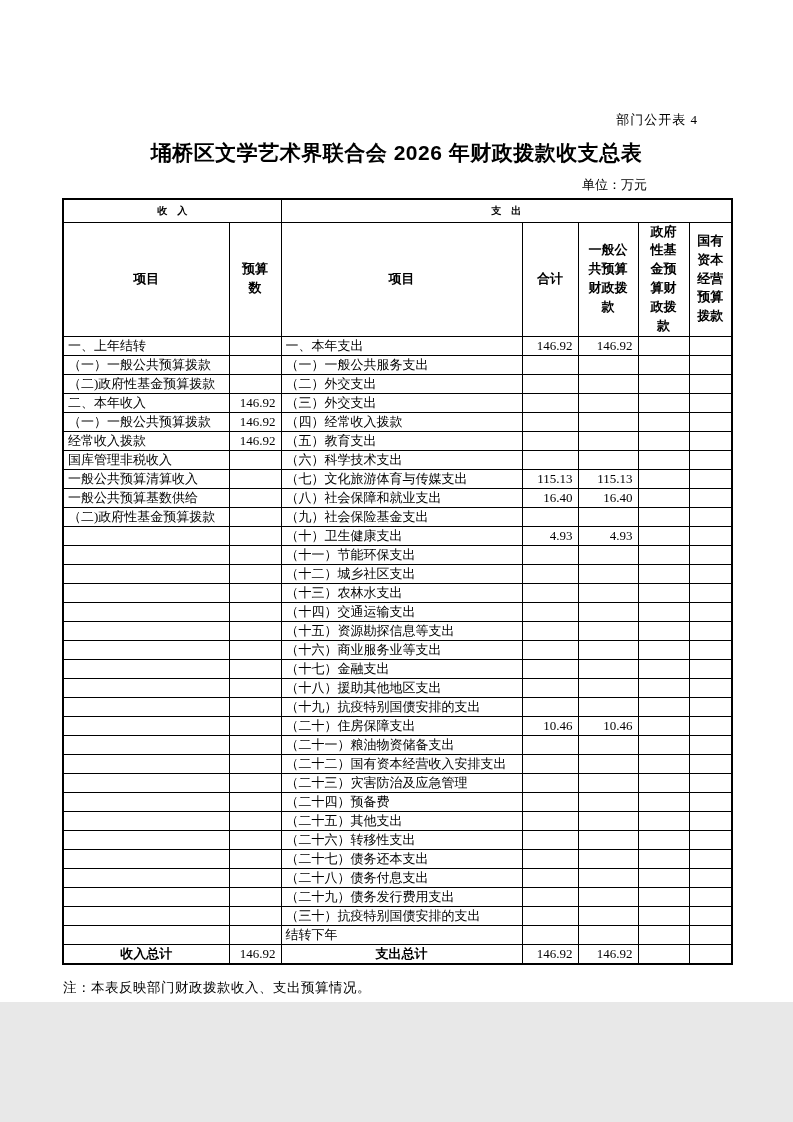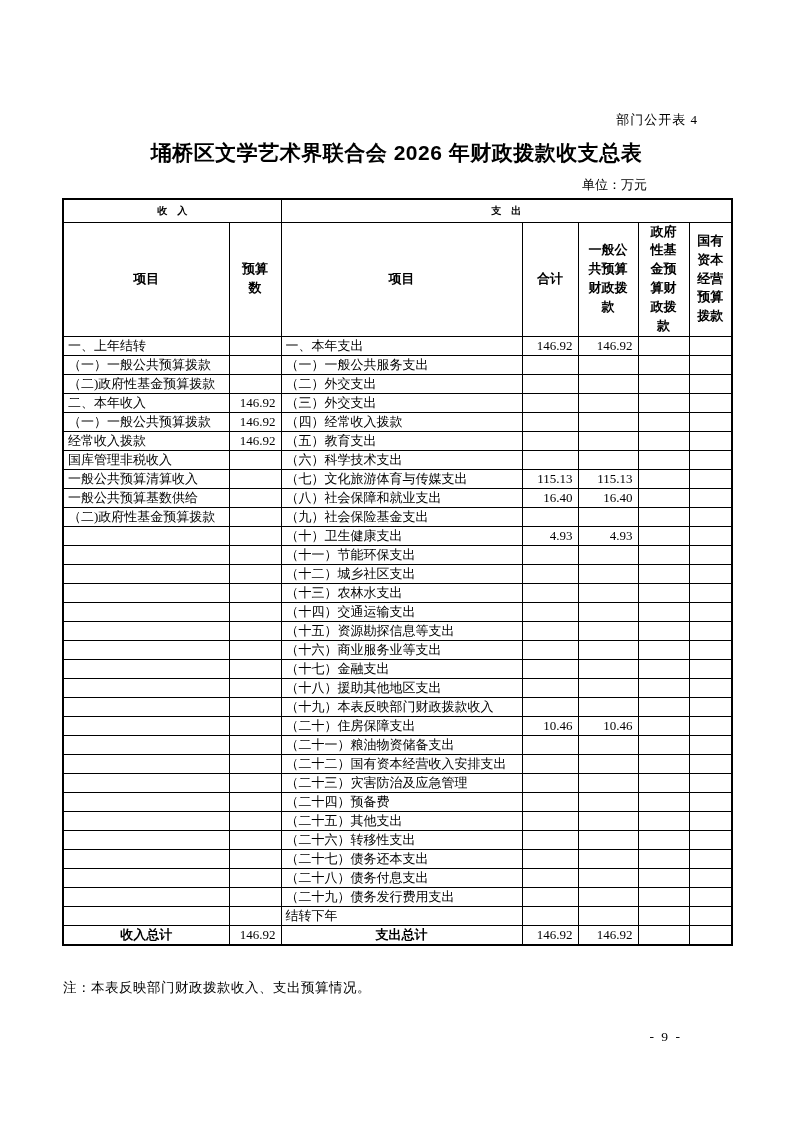--- a/index.html
+++ b/index.html
@@ -1,19 +1,19 @@
 <!DOCTYPE html>
 <html><head>
 <meta charset="utf-8">
 <style>
   * { margin:0; padding:0; box-sizing:border-box; }
   html,body { background:#e8e8e8; }
   body { font-family:"Liberation Serif","DejaVu Serif",serif; color:#000; }
   .page {
-    position:relative; width:793px; height:1122px;
+    position:relative; width:793px; height:1002px;
     background:#ffffff; margin:0 auto; overflow:hidden;
   }
   .doc-label { position:absolute; top:111px; right:95px; font-size:13px; letter-spacing:1px; }
   .title {
     position:absolute; top:139px; left:0; width:100%; text-align:center;
     font-family:"Liberation Sans","DejaVu Sans",sans-serif;
     font-weight:bold; font-size:21px; letter-spacing:0.5px;
   }
   .unit-label { position:absolute; top:176px; right:146px; font-size:13px; }
 
@@ -262,21 +262,21 @@
           <td class="cn"></td>
           <td class="ci">（十八）援助其他地区支出</td>
           <td class="cn"></td>
           <td class="cn"></td>
           <td class="cn"></td>
           <td class="cn"></td>
         </tr>
         <tr>
           <td class="ci"></td>
           <td class="cn"></td>
-          <td class="ci">（十九）本表反映部门财政拨款收入</td>
+          <td class="ci">（十九）抗疫特别国债安排的支出</td>
           <td class="cn"></td>
           <td class="cn"></td>
           <td class="cn"></td>
           <td class="cn"></td>
         </tr>
         <tr>
           <td class="ci"></td>
           <td class="cn"></td>
           <td class="ci">（二十）住房保障支出</td>
           <td class="cn">10.46</td>
@@ -361,20 +361,29 @@
           <td class="cn"></td>
           <td class="ci">（二十九）债务发行费用支出</td>
           <td class="cn"></td>
           <td class="cn"></td>
           <td class="cn"></td>
           <td class="cn"></td>
         </tr>
         <tr>
           <td class="ci"></td>
           <td class="cn"></td>
+          <td class="ci">（三十）抗疫特别国债安排的支出</td>
+          <td class="cn"></td>
+          <td class="cn"></td>
+          <td class="cn"></td>
+          <td class="cn"></td>
+        </tr>
+        <tr>
+          <td class="ci"></td>
+          <td class="cn"></td>
           <td class="ci">结转下年</td>
           <td class="cn"></td>
           <td class="cn"></td>
           <td class="cn"></td>
           <td class="cn"></td>
         </tr>
         <tr>
           <td class="ci">收入总计</td>
           <td class="cn">146.92</td>
           <td class="ci">支出总计</td>

